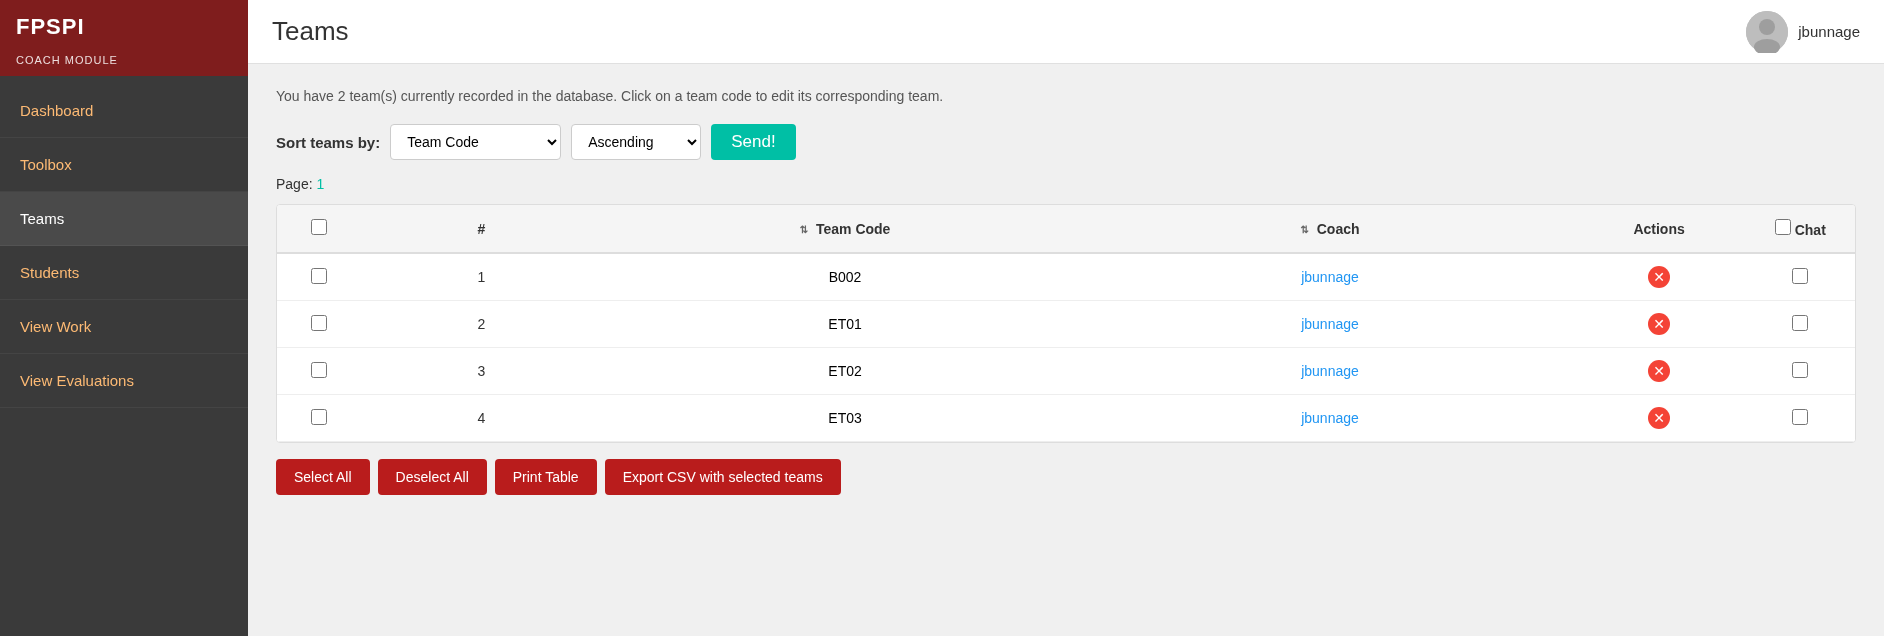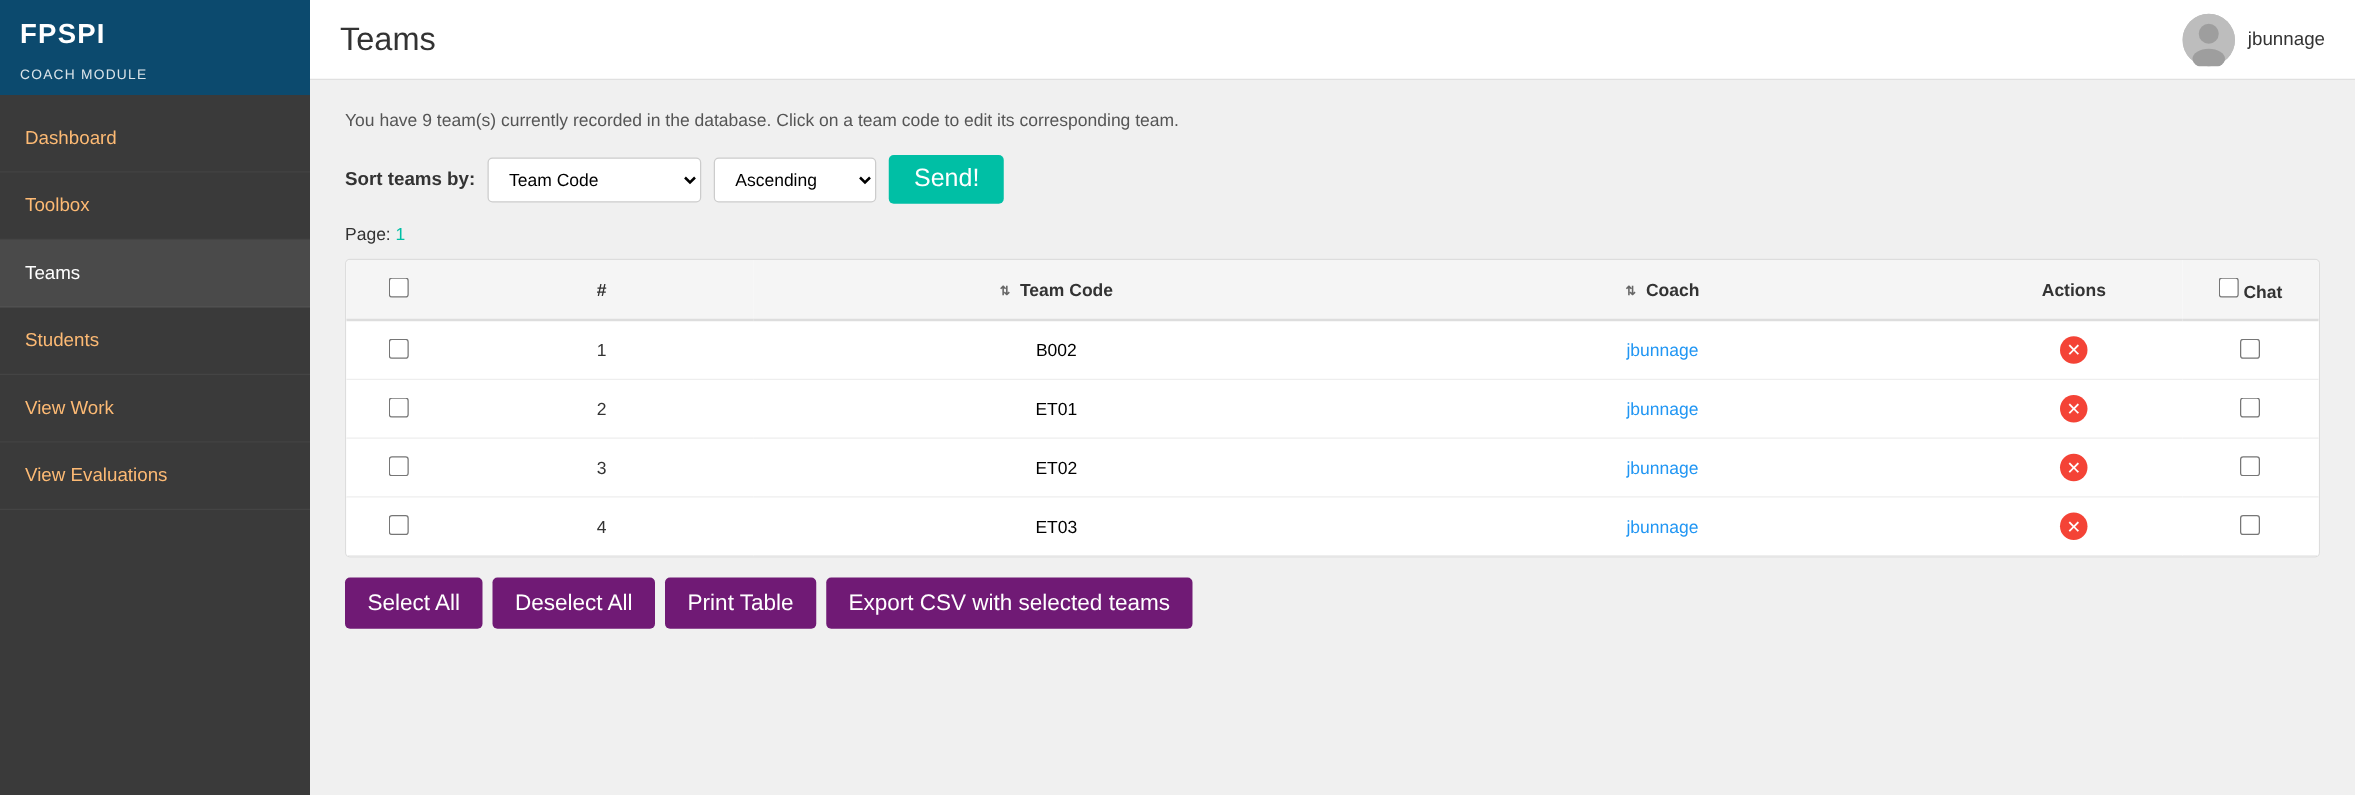--- a/index.html
+++ b/index.html
@@ -8,21 +8,21 @@
     
     .sidebar {
       width: 248px;
       min-width: 248px;
       background: #3a3a3a;
       display: flex;
       flex-direction: column;
       height: 100%;
     }
     .sidebar-header {
-      background: #0c4a6e;
+      background: #7f1d1d;
       padding: 14px 16px 10px;
     }
     .sidebar-logo {
       color: white;
       font-size: 22px;
       font-weight: bold;
       letter-spacing: 1px;
     }
     .sidebar-module {
       color: rgba(255,255,255,0.85);
@@ -122,21 +122,21 @@
       background: white;
       cursor: pointer;
       min-width: 130px;
     }
     .send-btn {
       background: #00bfa5;
       color: white;
       border: none;
       border-radius: 4px;
       padding: 8px 20px;
-      font-size: 20px;
+      font-size: 17px;
       cursor: pointer;
     }
 
     
     .page-indicator {
       font-size: 14px;
       color: #333;
       margin-bottom: 12px;
     }
     .page-indicator a {
@@ -223,26 +223,26 @@
       vertical-align: middle;
     }
 
     
     .bottom-buttons {
       display: flex;
       gap: 8px;
       margin-top: 16px;
     }
     .btn-teal {
-      background: #701a75;
+      background: #b91c1c;
       color: white;
       border: none;
       border-radius: 4px;
       padding: 10px 18px;
-      font-size: 18px;
+      font-size: 14px;
       cursor: pointer;
     }
   </style>
 </head>
 <body>
 
 <div class="sidebar">
   <div class="sidebar-header">
     <div class="sidebar-logo">FPSPI</div>
     <div class="sidebar-module">COACH MODULE</div>
@@ -279,21 +279,21 @@
           <circle cx="21" cy="21" r="21" fill="#bdbdbd"></circle>
           <circle cx="21" cy="16" r="8" fill="#9e9e9e"></circle>
           <ellipse cx="21" cy="36" rx="13" ry="8" fill="#9e9e9e"></ellipse>
         </svg>
       </div>
       <span class="username">jbunnage</span>
     </div>
   </div>
 
   <div class="content">
-    <p class="info-text">You have 9 team(s) currently recorded in the database. Click on a team code to edit its corresponding team.</p>
+    <p class="info-text">You have 2 team(s) currently recorded in the database. Click on a team code to edit its corresponding team.</p>
 
     <div class="sort-row">
       <span class="sort-label">Sort teams by:</span>
       <select class="sort-select">
         <option>Team Code</option>
         <option>Coach</option>
         <option>Number of Students</option>
       </select>
       <select class="sort-select">
         <option>Ascending</option>

